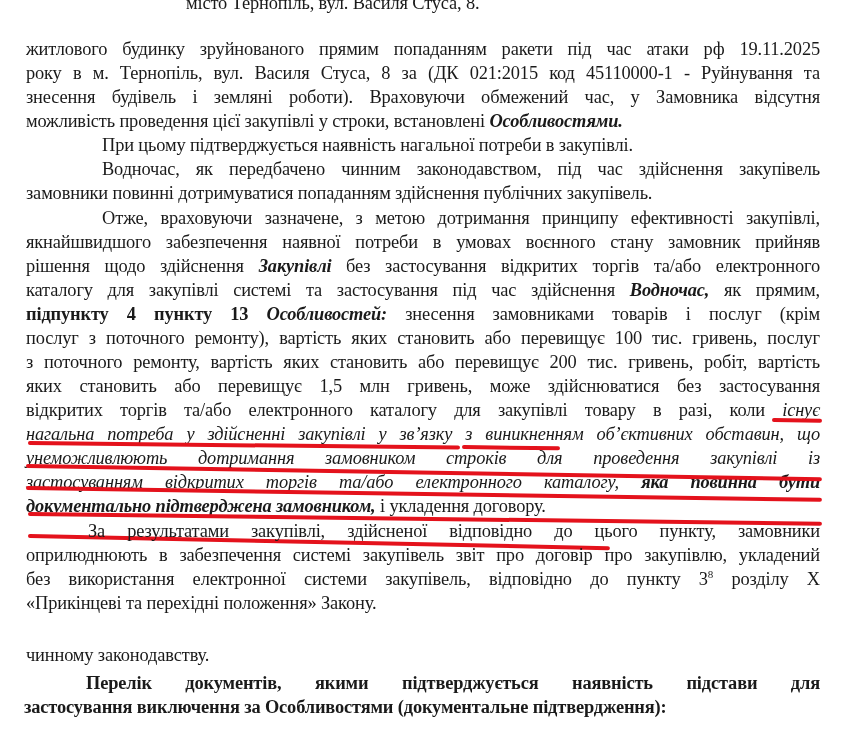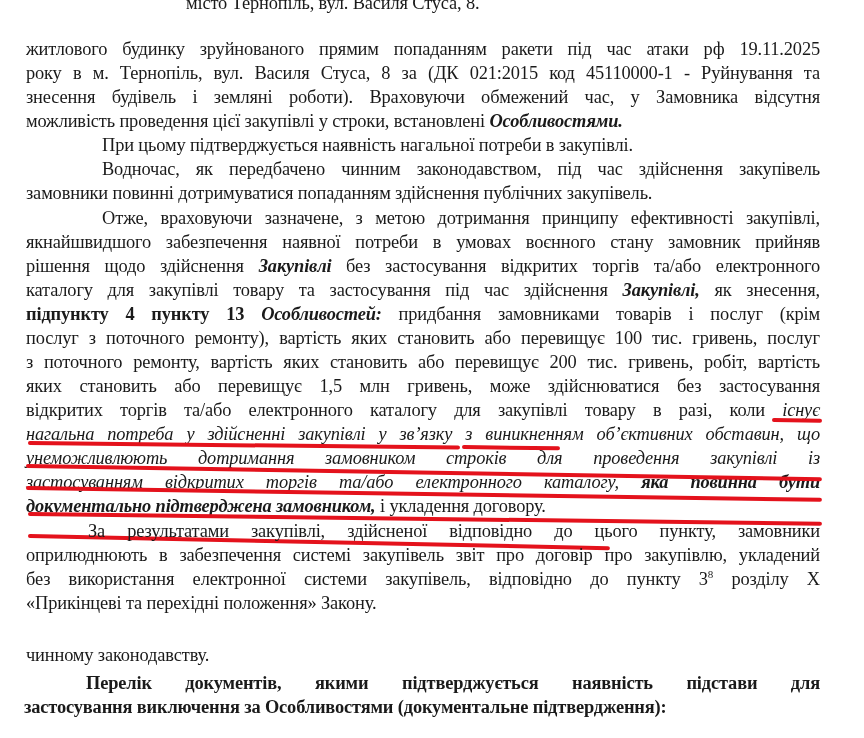--- a/index.html
+++ b/index.html
@@ -46,22 +46,22 @@
   <div class="line last" style="top:110px"><span>можливість проведення цієї закупівлі у строки, встановлені </span><span class="bi">Особливостями.</span></div>
 
   <div class="line indent last" style="top:134px">При цьому підтверджується наявність нагальної потреби в закупівлі.</div>
 
   <div class="line indent" style="top:158px">Водночас, як передбачено чинним законодавством, під час здійснення закупівель</div>
   <div class="line last" style="top:182px">замовники повинні дотримуватися попаданням здійснення публічних закупівель.</div>
 
   <div class="line indent" style="top:207px">Отже, враховуючи зазначене, з метою дотримання принципу ефективності закупівлі,</div>
   <div class="line" style="top:231px">якнайшвидшого забезпечення наявної потреби в умовах воєнного стану замовник прийняв</div>
   <div class="line" style="top:255px"><span>рішення щодо здійснення </span><span class="bi">Закупівлі</span><span> без застосування відкритих торгів та/або електронного</span></div>
-  <div class="line" style="top:279px"><span>каталогу для закупівлі товару та застосування під час здійснення </span><span class="bi">Закупівлі,</span><span> як знесення,</span></div>
-  <div class="line" style="top:303px"><span class="b">підпункту 4 пункту 13 </span><span class="bi">Особливостей:</span><span> придбання замовниками товарів і послуг (крім</span></div>
+  <div class="line" style="top:279px"><span>каталогу для закупівлі системі та застосування під час здійснення </span><span class="bi">Водночас,</span><span> як прямим,</span></div>
+  <div class="line" style="top:303px"><span class="b">підпункту 4 пункту 13 </span><span class="bi">Особливостей:</span><span> знесення замовниками товарів і послуг (крім</span></div>
   <div class="line" style="top:327px">послуг з поточного ремонту), вартість яких становить або перевищує 100 тис. гривень, послуг</div>
   <div class="line" style="top:351px">з поточного ремонту, вартість яких становить або перевищує 200 тис. гривень, робіт, вартість</div>
   <div class="line" style="top:375px">яких становить або перевищує 1,5 млн гривень, може здійснюватися без застосування</div>
   <div class="line" style="top:399px"><span>відкритих торгів та/або електронного каталогу для закупівлі товару в разі, коли </span><span class="i">існує</span></div>
   <div class="line i" style="top:423px">нагальна потреба у здійсненні закупівлі у зв’язку з виникненням об’єктивних обставин, що</div>
   <div class="line i" style="top:447px">унеможливлюють дотримання замовником строків для проведення закупівлі із</div>
   <div class="line" style="top:471px"><span class="i">застосуванням відкритих торгів та/або електронного каталогу, </span><span class="bi">яка повинна бути</span></div>
   <div class="line last" style="top:495px"><span class="bi">документально підтверджена замовником,</span><span> і укладення договору.</span></div>
 
   <div class="red" style="left:28px; top:441px; width:432px; transform:rotate(0.6deg)"></div>

